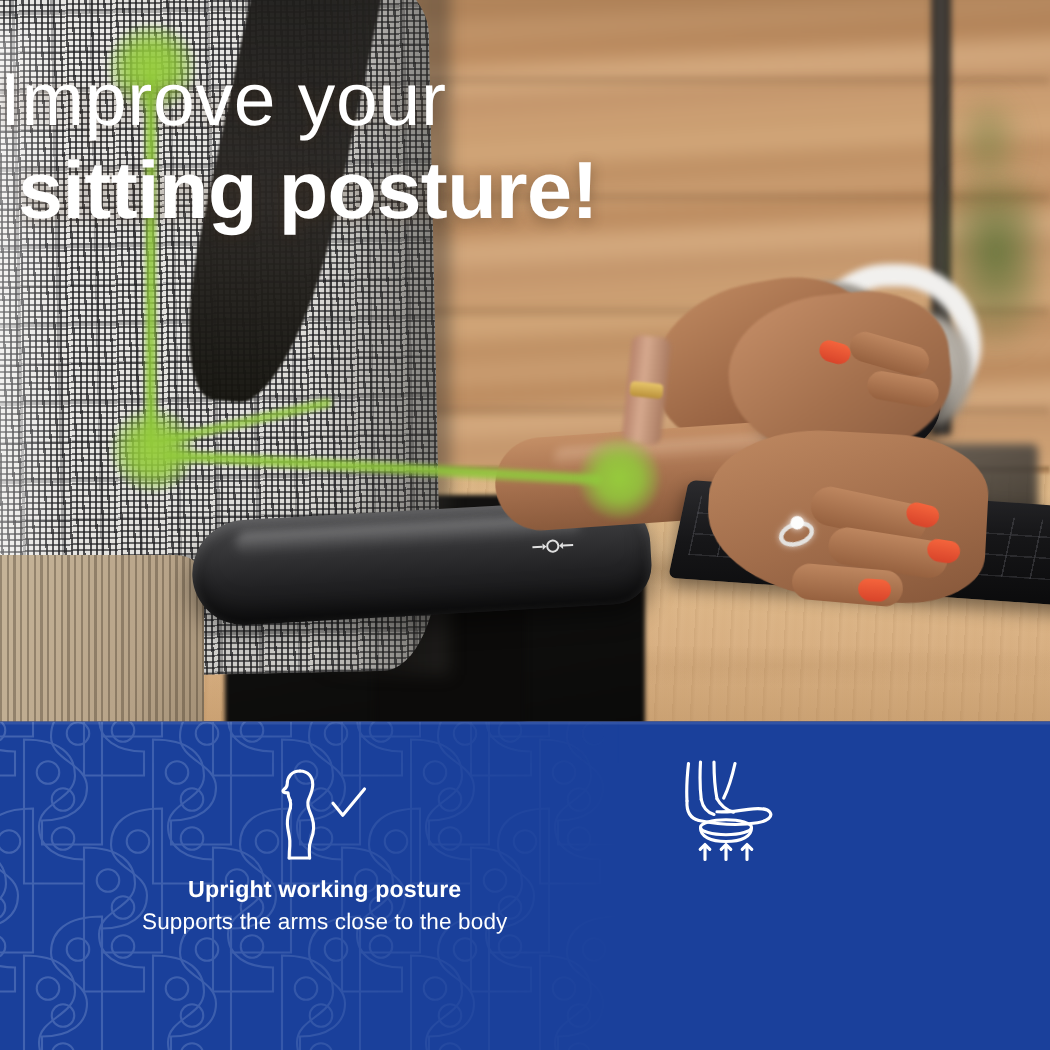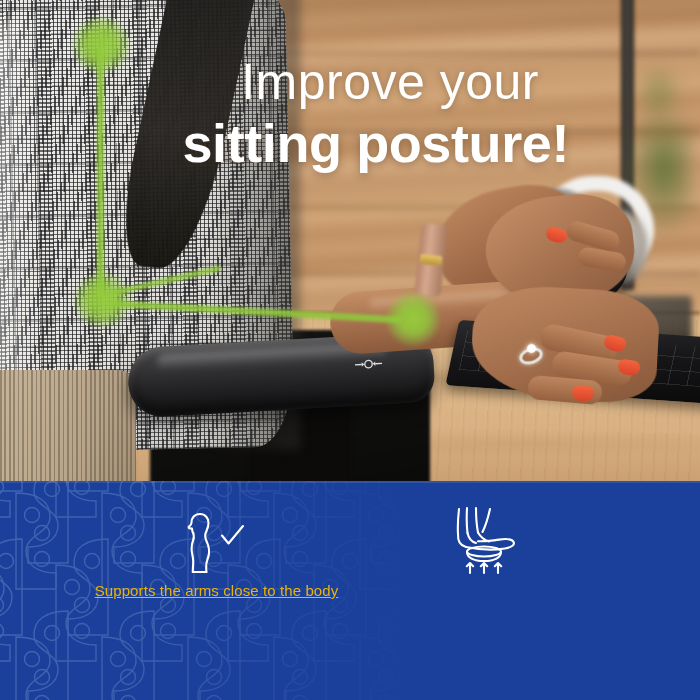--- a/index.html
+++ b/index.html
@@ -292,34 +292,34 @@
     position:absolute; background:rgba(145,200,60,.88);
     filter:blur(1.6px); border-radius:4px;
   }
   .gl-upper { left:97px; top:48px; width:7px; height:250px; }
   .gl-fore  { left:108px; top:300px; width:294px; height:7px;
               transform:rotate(3.2deg); transform-origin:left center; }
   .gl-diag  { left:104px; top:292px; width:120px; height:6px;
               transform:rotate(-13deg); transform-origin:left center; opacity:.9; }
 
   
-  .headline { position:absolute; left:0; top:56px; width:569px; text-align:right; }
+  .headline { position:absolute; left:0; top:40px; width:569px; text-align:left; }
   .hl-thin {
     display:block; color:#ffffff; font-size:50px; font-weight:300;
     letter-spacing:.5px; line-height:1.06;
     font-family:"Liberation Sans", sans-serif;
     text-shadow:0 1px 7px rgba(70,48,28,.40);
     padding-right:30px;
   }
   .hl-bold {
     display:block; color:#ffffff; font-size:54px; font-weight:bold;
     letter-spacing:-.4px; line-height:1.12; margin-top:4px;
     font-family:"Liberation Sans", sans-serif;
     text-shadow:0 2px 9px rgba(70,48,28,.42);
-    padding-left:2px;
+    padding-left:12px;
   }
 
   
   .panel {
     position:absolute; left:0; top:481px; width:700px; height:219px;
     background:#1a409b; overflow:hidden;
   }
   .panel-pattern {
     position:absolute; left:0; top:0; width:420px; height:219px;
     opacity:.30;
@@ -337,22 +337,22 @@
     padding-top:20px;
   }
   .feature { width:245px; text-align:center; }
   .feature.left  { margin-right:22px; }
   .feature-icon  { height:78px; display:flex; align-items:center; justify-content:center; }
   .feature-title {
     color:#ffffff; font-size:15.5px; font-weight:bold; margin-top:6px;
     letter-spacing:.1px;
   }
   .feature-desc {
-    color:#eab308; font-size:15px; font-weight:400; line-height:1.28;
-    margin-top:2px; letter-spacing:.1px;text-decoration:underline;
+    color:#ffffff; font-size:15px; font-weight:400; line-height:1.28;
+    margin-top:2px; letter-spacing:.1px;
   }
 </style>
 </head>
 <body>
 
 <div class="poster">
 
   <div class="photo">
 
     <div class="wall"></div>
@@ -499,20 +499,21 @@
                      C26.3 58.2 26 60.6 26.2 64 L26.4 68"></path>
 
             <path d="M13.6 34.6 C12.4 37.8 11.4 41.5 11.6 45.5
                      C11.8 49.6 13 52.5 13.2 56.5 C13.3 59.6 13.1 62 12.9 64 L12.8 68"></path>
 
             <path d="M12.8 68 L26.4 68"></path>
 
             <path d="M42 31.5 L48.5 39.5 L63 22"></path>
           </svg>
         </div>
+        <div class="feature-title">Upright working posture</div>
         <div class="feature-desc">Supports the arms close to the body</div>
       </div>
 
       <div class="feature right">
         <div class="feature-icon">
           <svg width="78" height="72" viewBox="0 0 78 72" fill="none" stroke="#ffffff" stroke-width="2.1" stroke-linecap="round" stroke-linejoin="round">
 
             <path d="M14 5 C13 14 12.5 22 13 30"></path>
             <path d="M22 4 C21.5 13 21.5 21 22.5 29"></path>
             <path d="M31 4 C31 13 31.5 21 33 28.5"></path>

